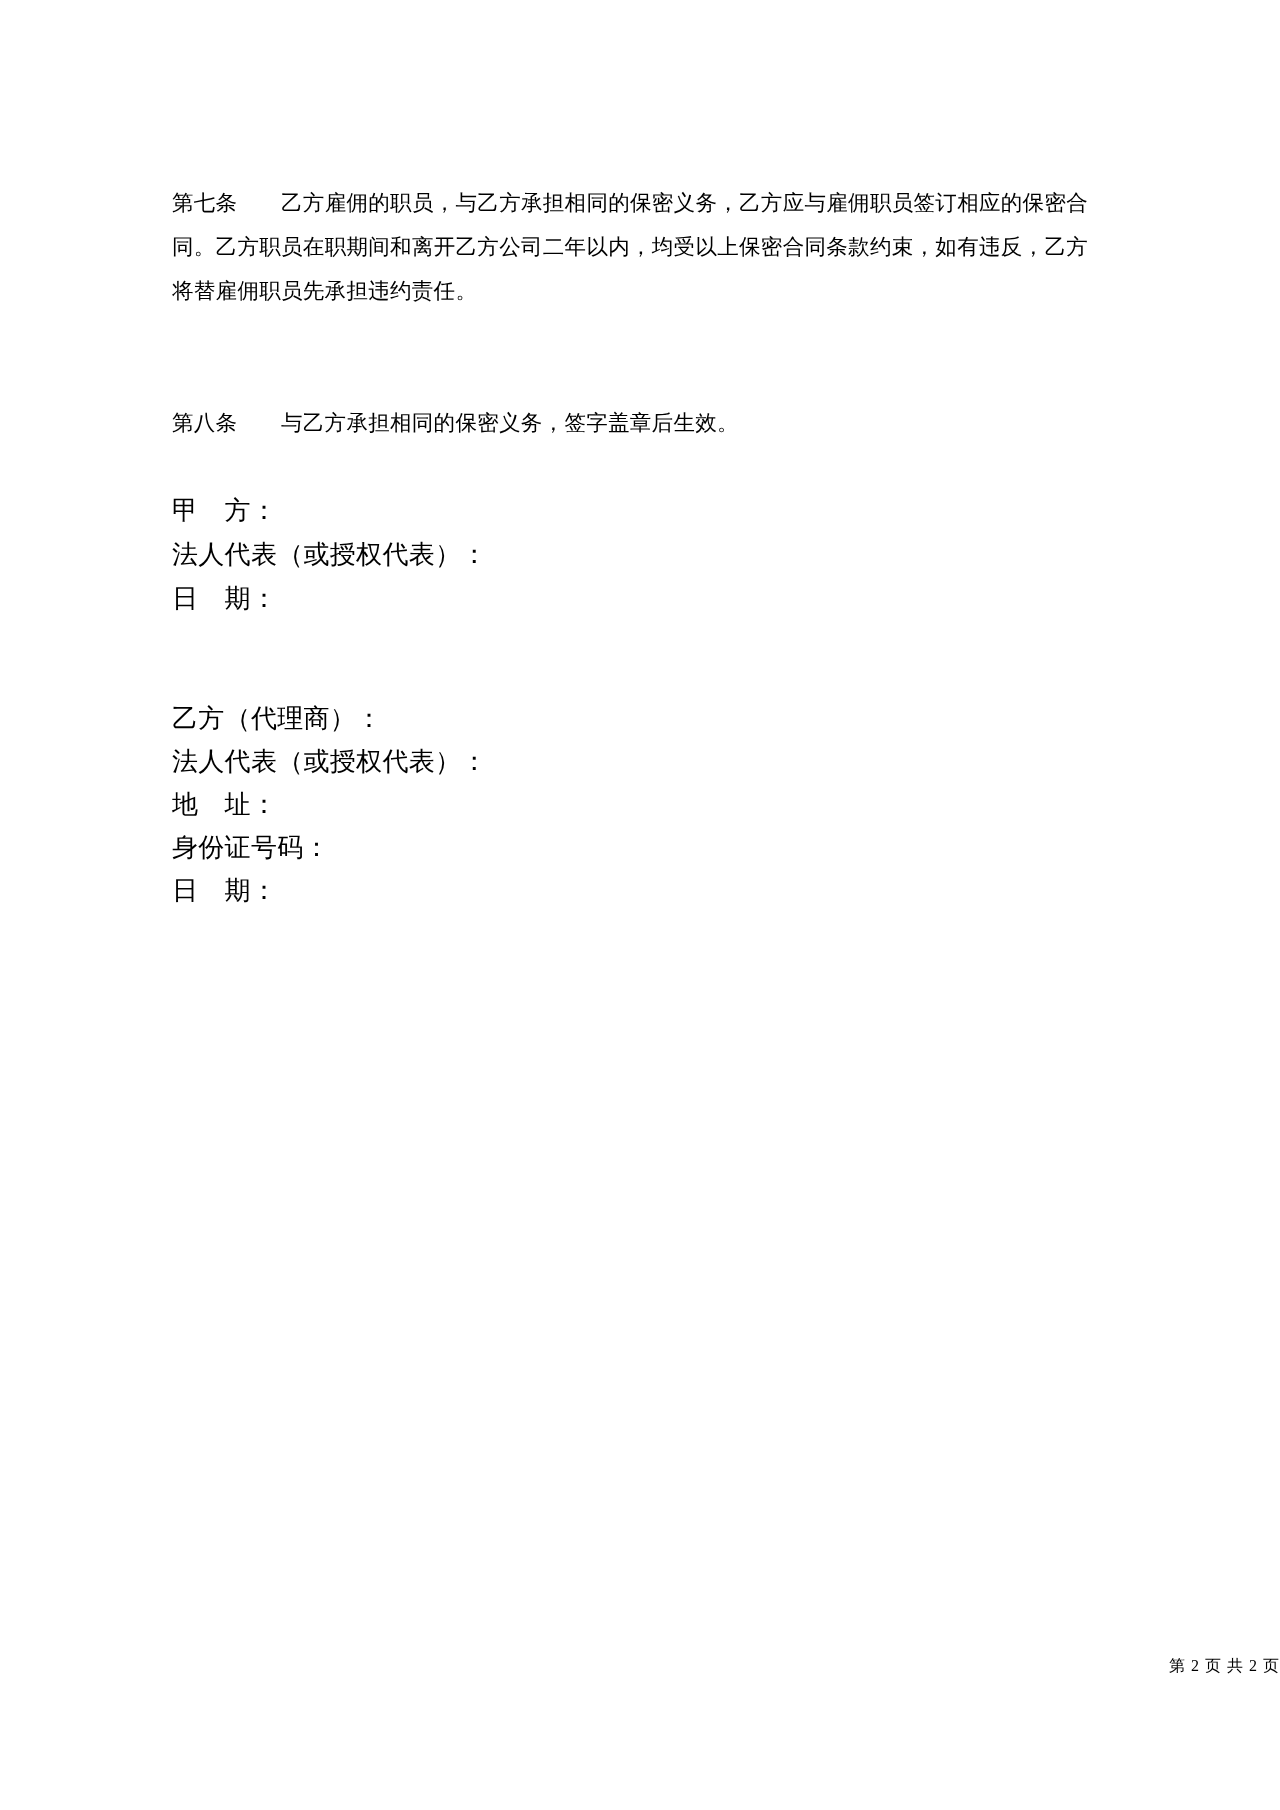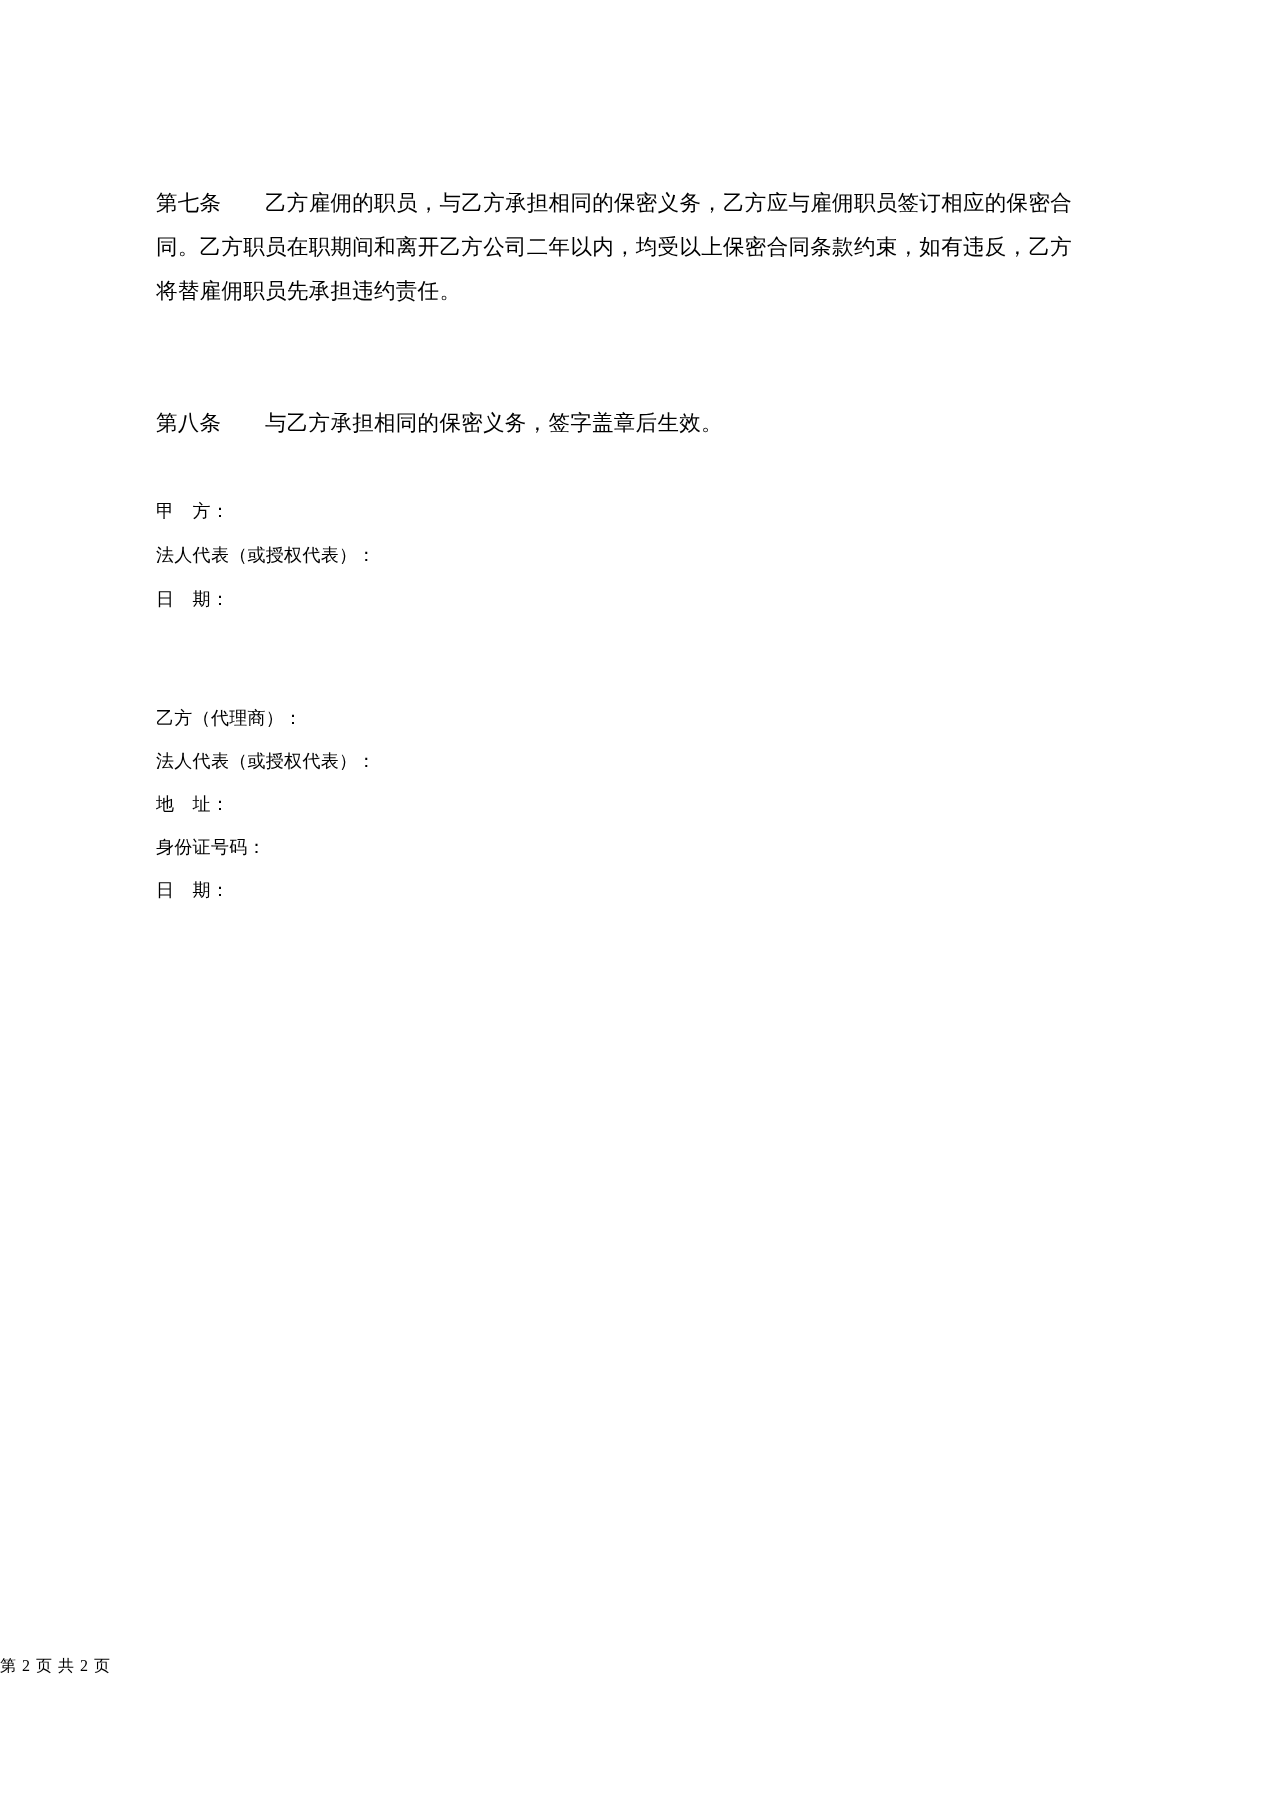--- a/index.html
+++ b/index.html
@@ -18,21 +18,21 @@
   .page {
     position: absolute;
     left: 0;
     top: 0;
     width: 1280px;
     height: 1810px;
     background: #ffffff;
   }
   .doc-body {
     position: absolute;
-    left: 156px;
+    left: 172px;
     top: 181px;
     width: 916px;
   }
   .para {
     font-size: 21.5px;
     line-height: 44px;
     text-align: justify;
     text-justify: inter-ideograph;
     letter-spacing: 0.3px;
     margin: 0;
@@ -43,35 +43,35 @@
   .sig-block {
     margin: 0;
   }
   .party-a {
     margin-top: 44px;
   }
   .party-b {
     margin-top: 76px;
   }
   .sig-line {
-    font-size: 18px;
+    font-size: 26px;
     line-height: 44px;
     letter-spacing: 0.3px;
     white-space: pre;
   }
   .party-b .sig-line {
     line-height: 43px;
     font-family: Liberation Serif, serif;
   }
   .page-footer {
     position: absolute;
     left: 0;
     top: 1655px;
     width: 1280px;
-    text-align: left;
+    text-align: right;
     font-size: 16px;
     line-height: 22px;
     letter-spacing: 1px;
   }
 </style>
 </head>
 <body>
 
 <div class="page">
 

